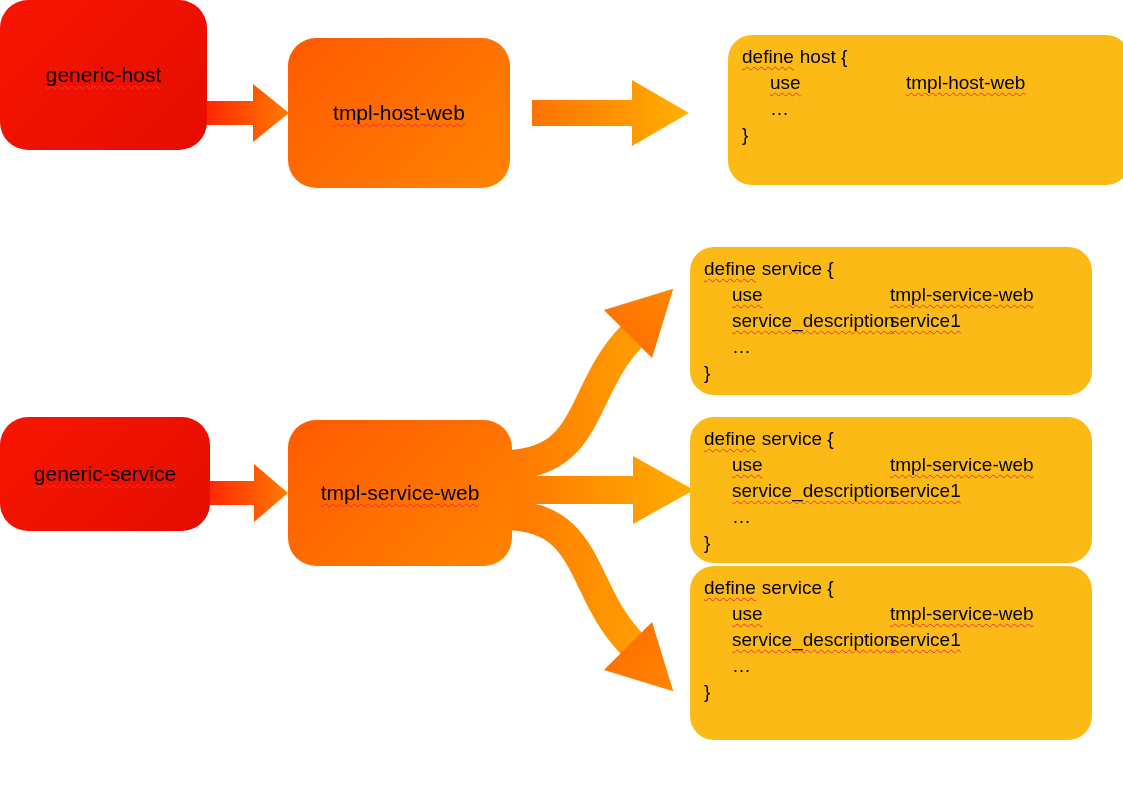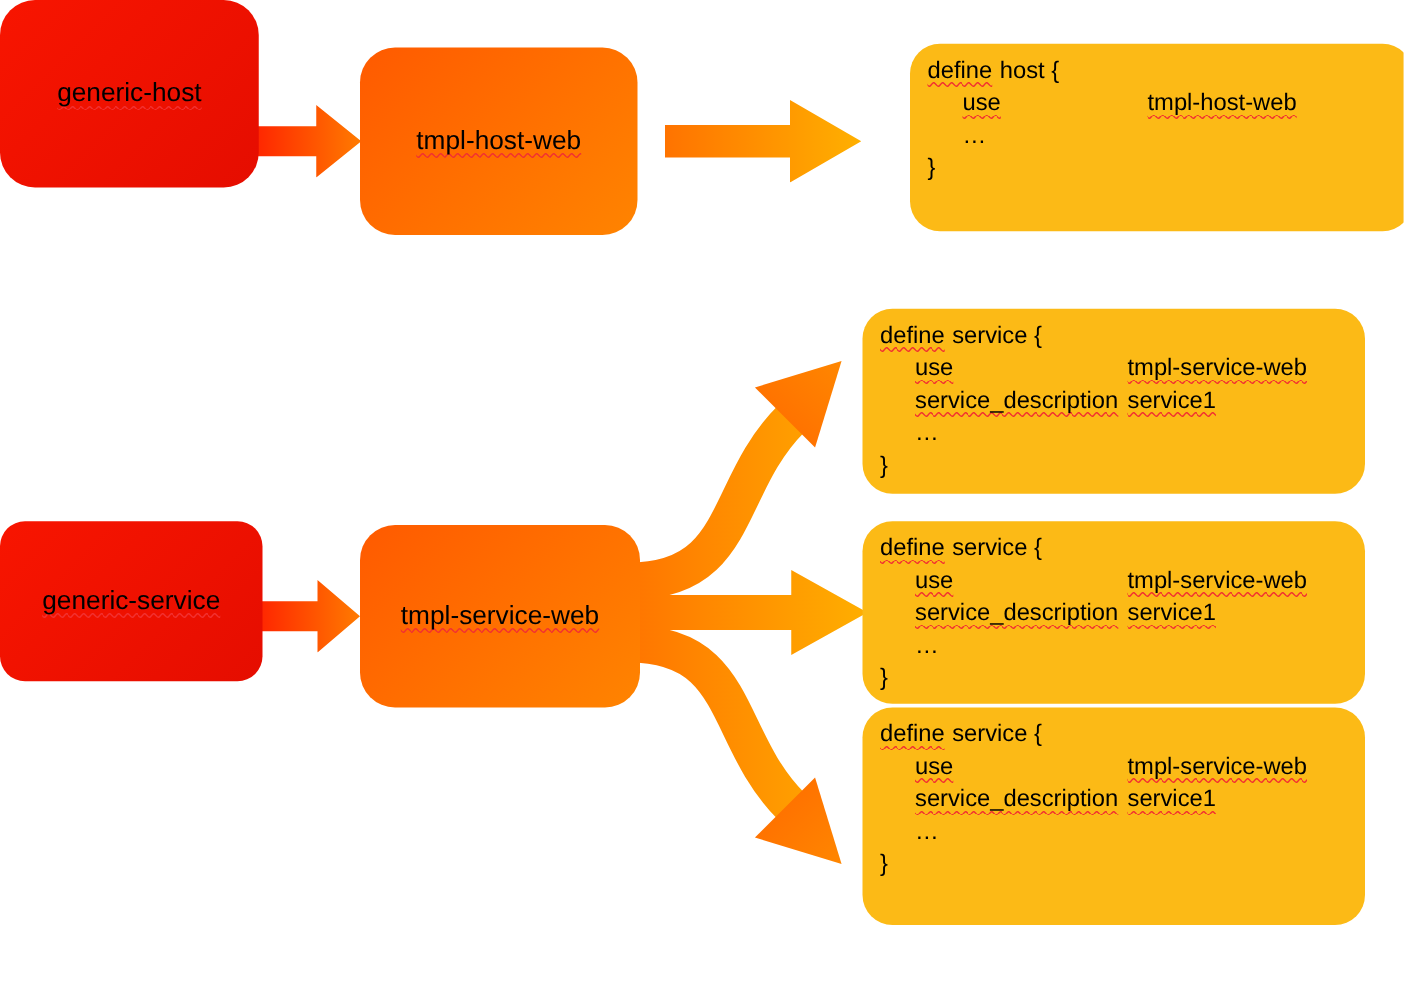--- a/index.html
+++ b/index.html
@@ -27,21 +27,21 @@
 
   .node-label { font-size: 21px; color: #000; white-space: nowrap; }
 
   .code-box {
     background: var(--code-box, #fcba16);
     border-radius: 24px;
     padding: 9px 14px 0 14px;
     font-size: 19px;
   }
   .code-line { line-height: 26px; white-space: nowrap; }
-  .code-row  { display: flex; padding-left: 28px; line-height: 26px; white-space: nowrap; gap: 12px; }
+  .code-row  { display: flex; padding-left: 28px; line-height: 26px; white-space: nowrap; }
   .code-row .key { display: inline-block; width: 136px; flex: 0 0 auto; }
   .svc .code-row .key { width: 158px; }
   .ellipsis-line { padding-left: 28px; }
   .gap { margin-left: 6px; }
 
   
   .sq {
     text-decoration-line: underline;
     text-decoration-style: wavy;
     text-decoration-color: #f23030;
@@ -50,21 +50,21 @@
     text-decoration-skip-ink: none;
   }
 
   .arrow-svg { position: absolute; z-index: 0; display: block; }
 
   
   #generic-host-box     { left: 0;   top: 38;  width: 207px; height: 150px; }
   #tmpl-host-web-box    { left: 288px; top: 38px;  width: 222px; height: 150px; }
   #host-code-box        { left: 728px; top: 35px;  width: 402px; height: 150px; }
 
-  #generic-service-box  { left: 0;     top: 417px; width: 210px; height: 128px; border-radius: 20px; }
+  #generic-service-box  { left: 0;     top: 417px; width: 210px; height: 114px; }
   #tmpl-service-web-box { left: 288px; top: 420px; width: 224px; height: 146px; }
 
   #service-code-box-0   { left: 690px; top: 247px; width: 402px; height: 148px; }
   #service-code-box-1   { left: 690px; top: 417px; width: 402px; height: 146px; }
   #service-code-box-2   { left: 690px; top: 566px; width: 402px; height: 174px; }
 
   #arrow-host-1    { left: 205px; top: 84px;  }
   #arrow-host-2    { left: 532px; top: 80px;  }
   #arrow-service-1 { left: 208px; top: 464px; }
   #fan-arrows      { left: 498px; top: 250px; }

